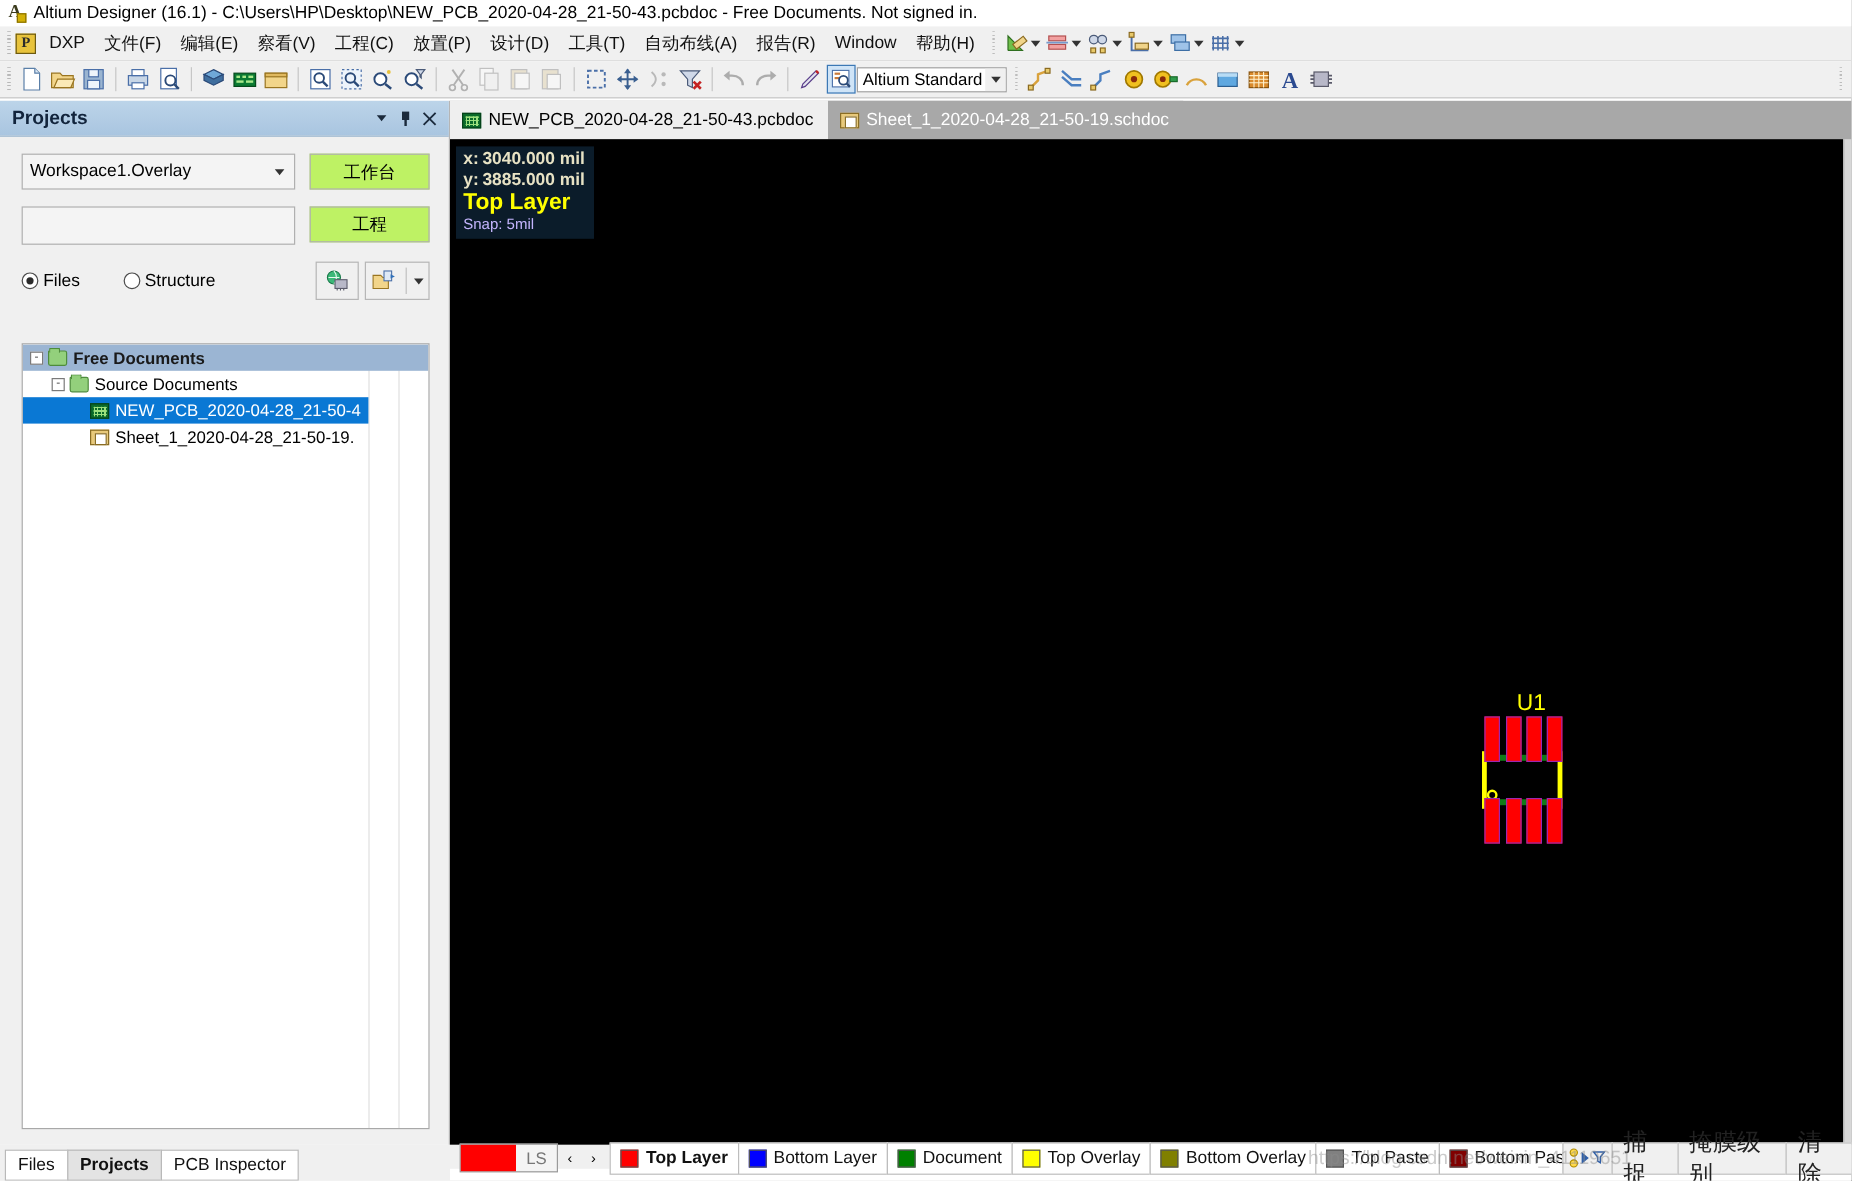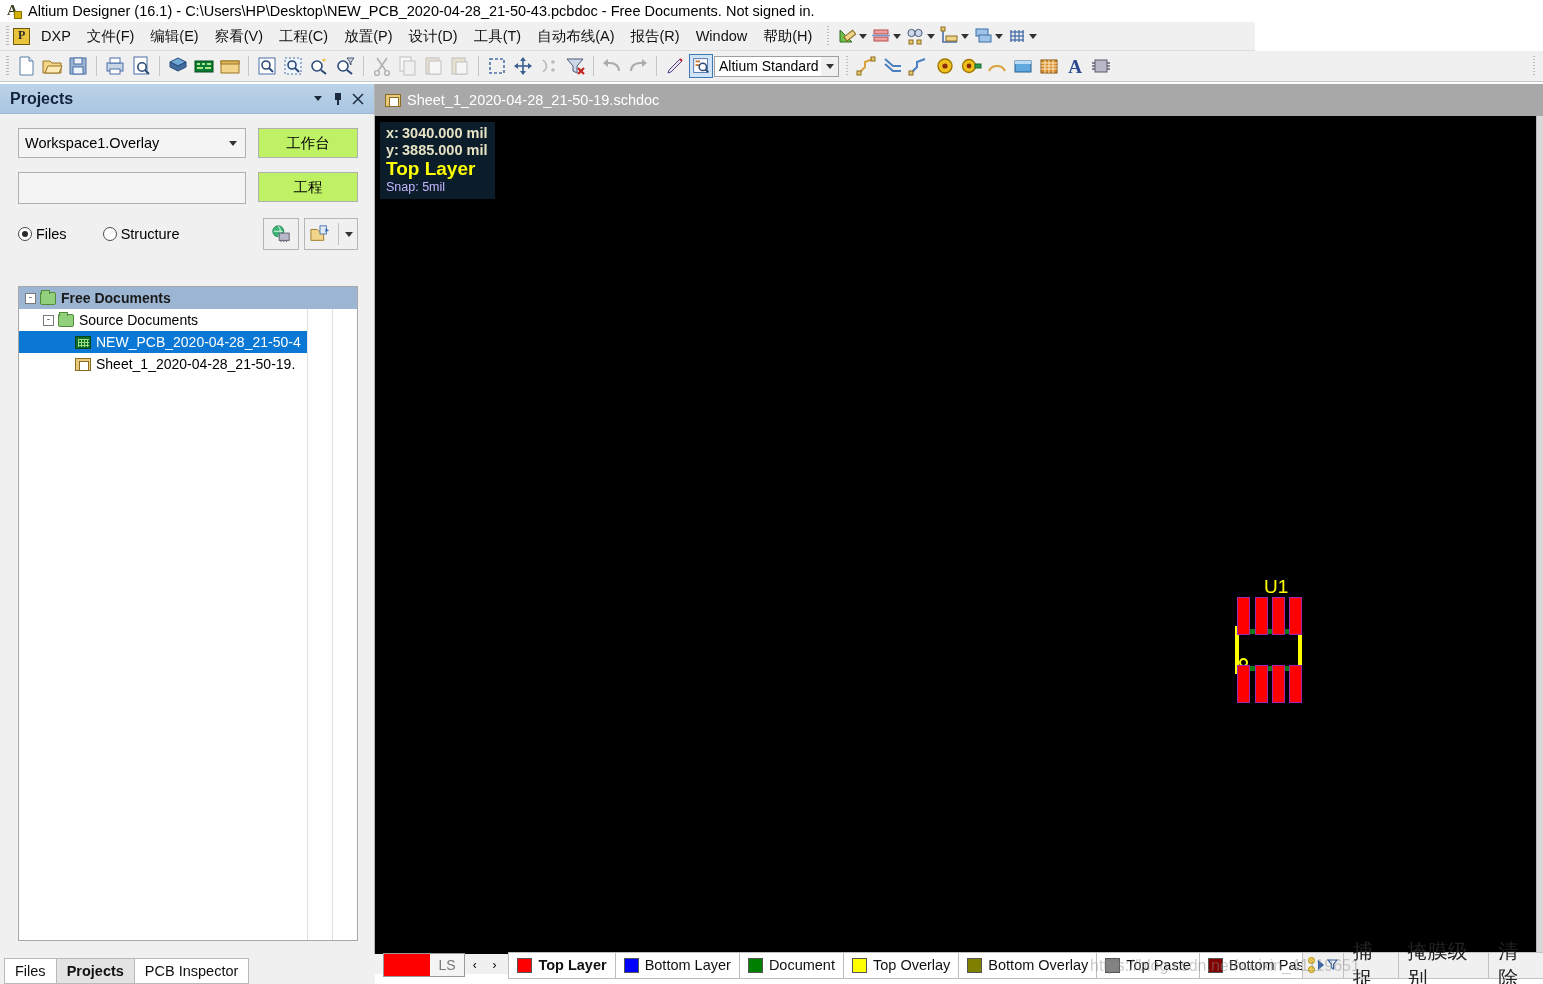--- a/index.html
+++ b/index.html
@@ -24,21 +24,21 @@
     color: #3c3c1e; line-height: 15px; font-family: "Liberation Serif", serif;
   }
   .title-icon .sq {
     position: absolute; right: 0; bottom: 0; width: 8px; height: 8px;
     background: #d4b106; border: 1px solid #8a7100;
   }
   .title-text { font-size: 14.5px; color: #000; white-space: nowrap; }
 
   
   .menubar {
-    position: absolute; left: 0; top: 22px; width: 1255px; height: 29px;
+    position: absolute; left: 0; top: 22px; width: 1543px; height: 29px;
     background: #f0f0f0; border-bottom: 1px solid #dedede;
     display: flex; align-items: center;
   }
   .grip { width: 8px; height: 20px; margin: 0 2px 0 3px;
     background-image: repeating-linear-gradient(to bottom, #b8b8b8 0 1px, transparent 1px 3px);
     background-position: center; background-size: 3px 100%; background-repeat: no-repeat; }
   .dxp-icon {
     width: 17px; height: 17px; background: #e8c33c; border: 1px solid #6d5a10;
     margin-right: 3px; position: relative; flex: none;
   }
@@ -661,20 +661,24 @@
   </div>
 
   <div class="panel-tabs">
     <div class="ptab">Files</div>
     <div class="ptab active">Projects</div>
     <div class="ptab">PCB Inspector</div>
   </div>
 
   <div class="canvas-wrap">
     <div class="doc-tabs">
+      <div class="dtab active">
+        <span class="pcb-ico" style="margin-right:0;"></span>
+        <span>NEW_PCB_2020-04-28_21-50-43.pcbdoc</span>
+      </div>
       <div class="dtab inactive">
         <span class="sch-ico" style="margin-right:0;"></span>
         <span>Sheet_1_2020-04-28_21-50-19.schdoc</span>
       </div>
     </div>
 
     <div class="canvas">
 
       <div class="overlay">
         <div class="ov-row">

